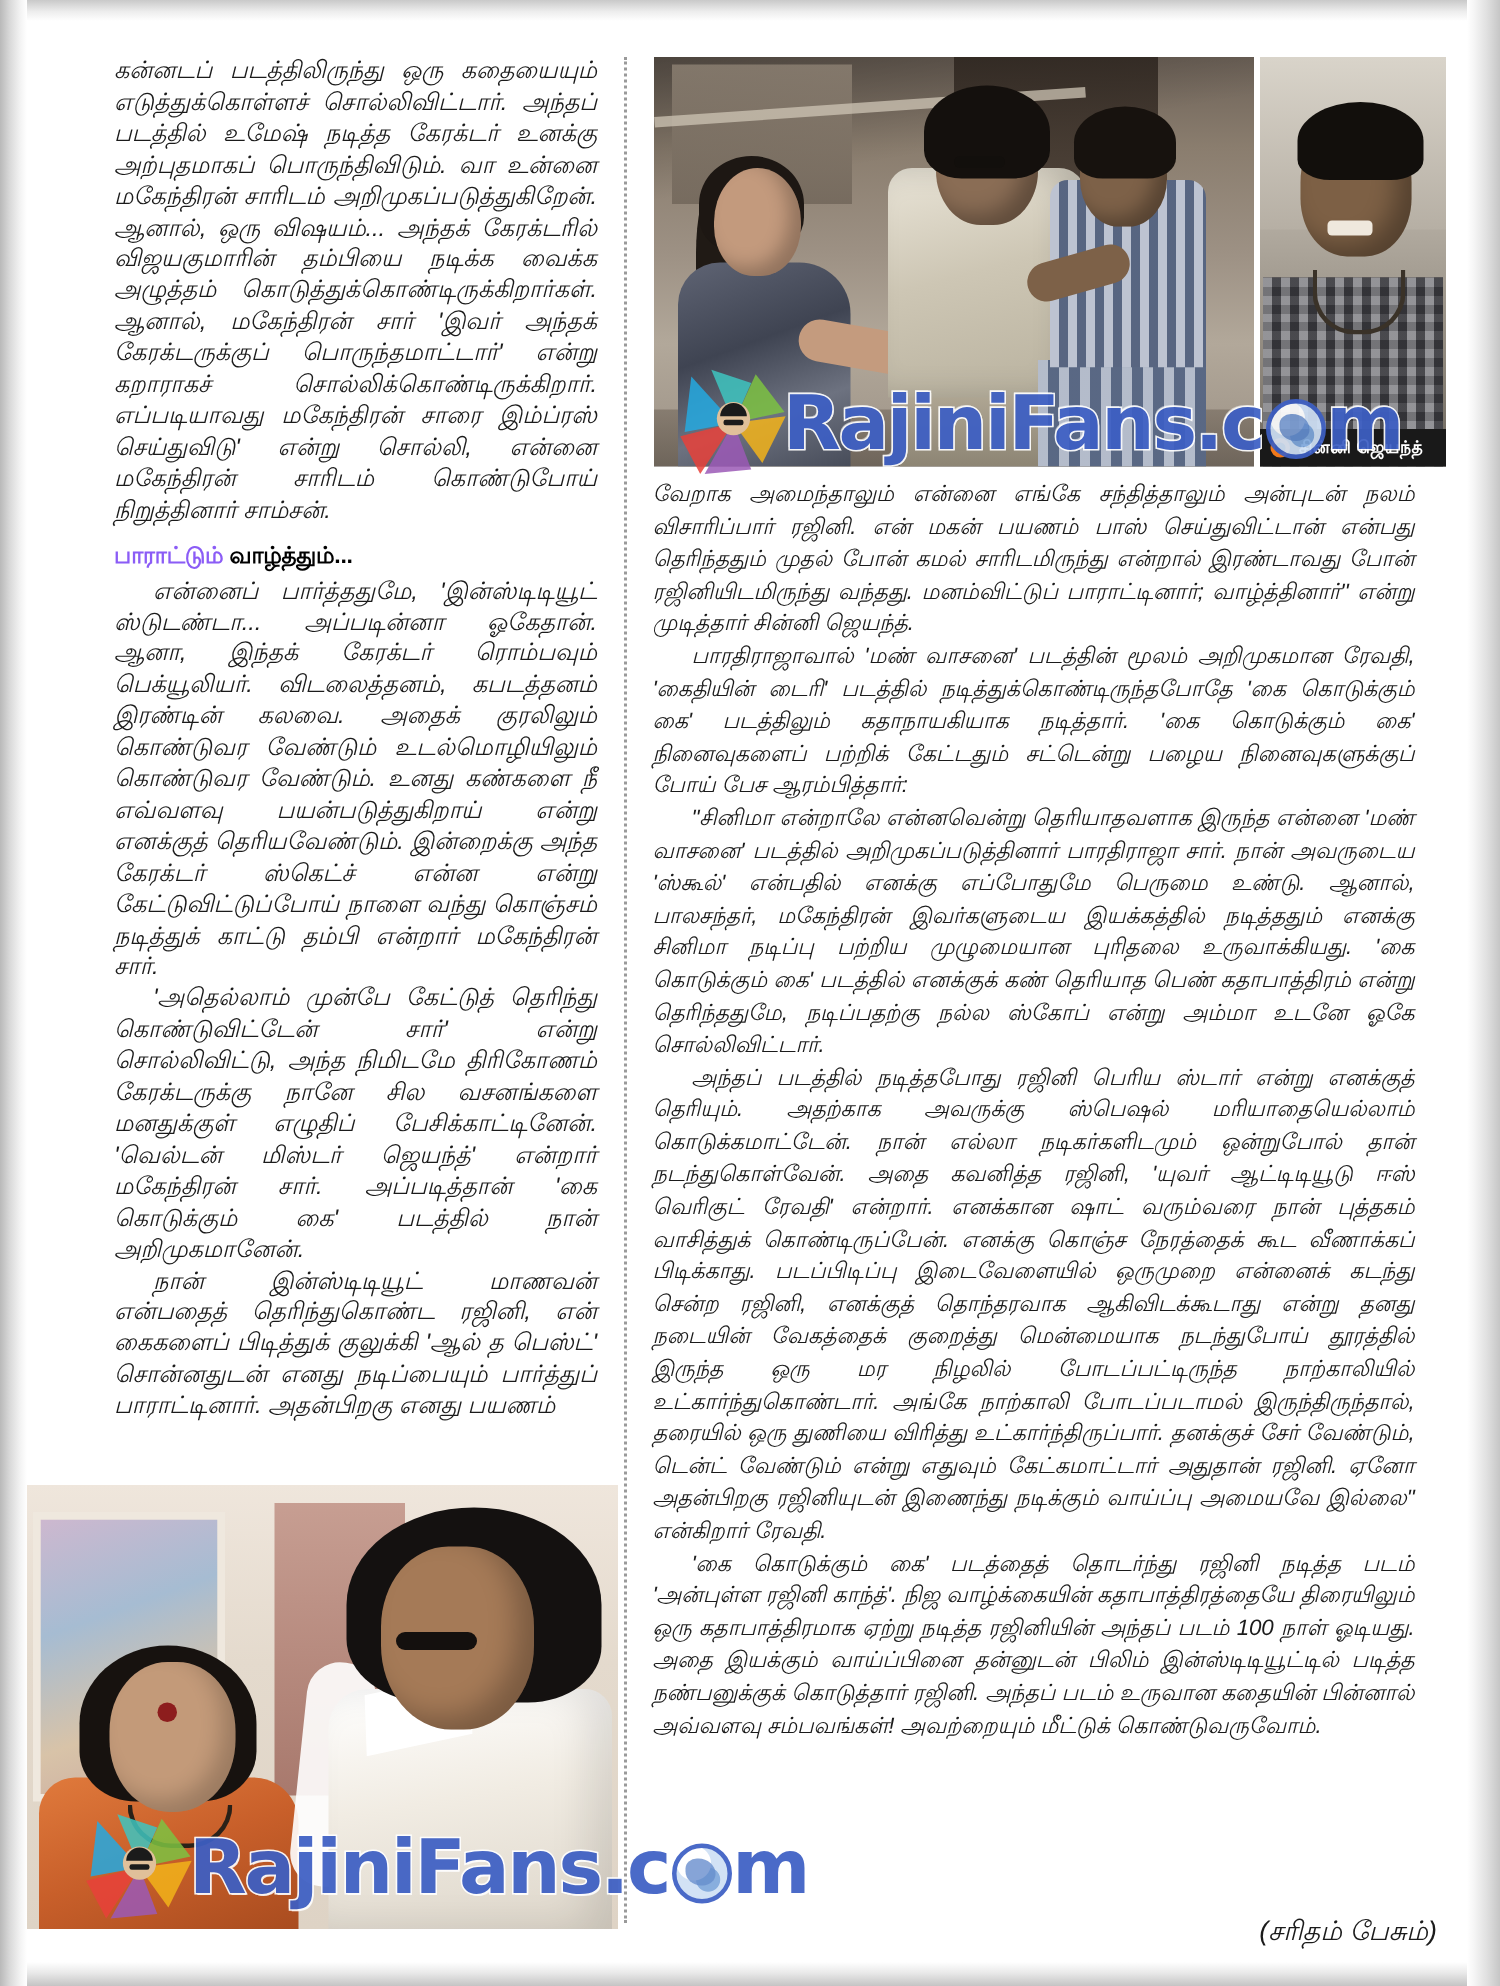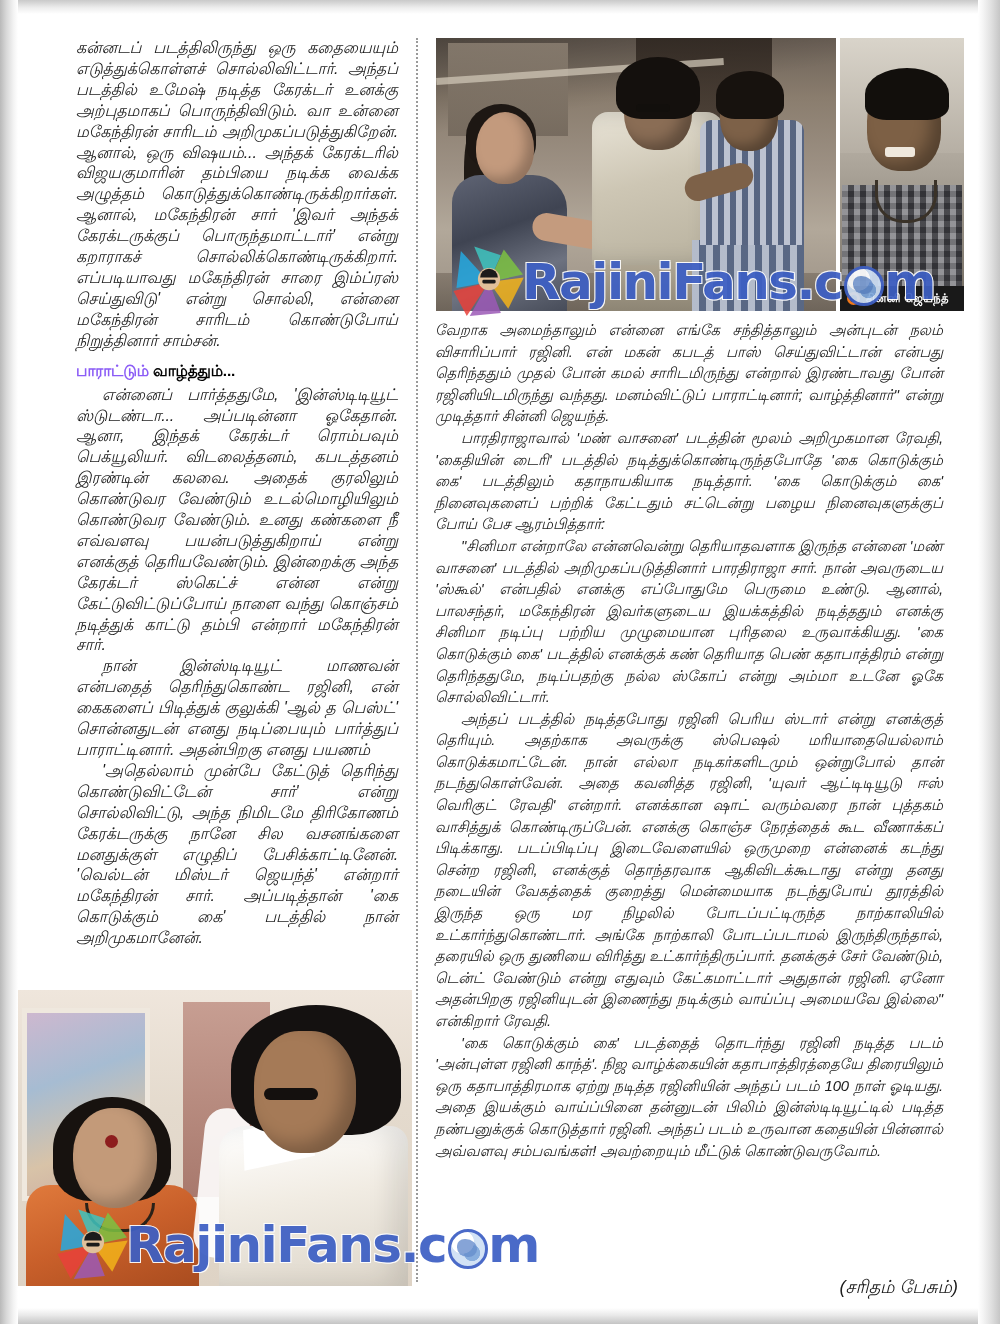--- a/index.html
+++ b/index.html
@@ -620,26 +620,26 @@
 
   <div class="col-left">
     <p class="body noindent">கன்னடப் படத்திலிருந்து ஒரு கதையையும் எடுத்துக்கொள்ளச் சொல்லிவிட்டார். அந்தப் படத்தில் உமேஷ் நடித்த கேரக்டர் உனக்கு அற்புதமாகப் பொருந்திவிடும். வா உன்னை மகேந்திரன் சாரிடம் அறிமுகப்படுத்துகிறேன். ஆனால், ஒரு விஷயம்... அந்தக் கேரக்டரில் விஜயகுமாரின் தம்பியை நடிக்க வைக்க அழுத்தம் கொடுத்துக்கொண்டிருக்கிறார்கள். ஆனால், மகேந்திரன் சார் 'இவர் அந்தக் கேரக்டருக்குப் பொருந்தமாட்டார்' என்று கறாராகச் சொல்லிக்கொண்டிருக்கிறார். எப்படியாவது மகேந்திரன் சாரை இம்ப்ரஸ் செய்துவிடு' என்று சொல்லி, என்னை மகேந்திரன் சாரிடம் கொண்டுபோய் நிறுத்தினார் சாம்சன்.</p>
 
     <h3 class="subhead">
       <span class="k-dark">பாராட்டும்</span>
       <span class="k-accent">வாழ்த்தும்...</span>
     </h3>
 
     <p class="body">என்னைப் பார்த்ததுமே, 'இன்ஸ்டிடியூட் ஸ்டுடண்டா... அப்படின்னா ஓகேதான். ஆனா, இந்தக் கேரக்டர் ரொம்பவும் பெக்யூலியர். விடலைத்தனம், கபடத்தனம் இரண்டின் கலவை. அதைக் குரலிலும் கொண்டுவர வேண்டும் உடல்மொழியிலும் கொண்டுவர வேண்டும். உனது கண்களை நீ எவ்வளவு பயன்படுத்துகிறாய் என்று எனக்குத் தெரியவேண்டும். இன்றைக்கு அந்த கேரக்டர் ஸ்கெட்ச் என்ன என்று கேட்டுவிட்டுப்போய் நாளை வந்து கொஞ்சம் நடித்துக் காட்டு தம்பி என்றார் மகேந்திரன் சார்.</p>
+    <p class="body">'அதெல்லாம் முன்பே கேட்டுத் தெரிந்து கொண்டுவிட்டேன் சார்' என்று சொல்லிவிட்டு, அந்த நிமிடமே திரிகோணம் கேரக்டருக்கு நானே சில வசனங்களை மனதுக்குள் எழுதிப் பேசிக்காட்டினேன். 'வெல்டன் மிஸ்டர் ஜெயந்த்' என்றார் மகேந்திரன் சார். அப்படித்தான் 'கை கொடுக்கும் கை' படத்தில் நான் அறிமுகமானேன்.</p>
     <p class="body">நான் இன்ஸ்டிடியூட் மாணவன் என்பதைத் தெரிந்துகொண்ட ரஜினி, என் கைகளைப் பிடித்துக் குலுக்கி 'ஆல் த பெஸ்ட்' சொன்னதுடன் எனது நடிப்பையும் பார்த்துப் பாராட்டினார். அதன்பிறகு எனது பயணம்</p>
-    <p class="body">'அதெல்லாம் முன்பே கேட்டுத் தெரிந்து கொண்டுவிட்டேன் சார்' என்று சொல்லிவிட்டு, அந்த நிமிடமே திரிகோணம் கேரக்டருக்கு நானே சில வசனங்களை மனதுக்குள் எழுதிப் பேசிக்காட்டினேன். 'வெல்டன் மிஸ்டர் ஜெயந்த்' என்றார் மகேந்திரன் சார். அப்படித்தான் 'கை கொடுக்கும் கை' படத்தில் நான் அறிமுகமானேன்.</p>
   </div>
 
   <div class="col-right">
-    <p class="body noindent">வேறாக அமைந்தாலும் என்னை எங்கே சந்தித்தாலும் அன்புடன் நலம் விசாரிப்பார் ரஜினி. என் மகன் கபடத் பாஸ் செய்துவிட்டான் என்பது தெரிந்ததும் முதல் போன் கமல் சாரிடமிருந்து என்றால் இரண்டாவது போன் ரஜினியிடமிருந்து வந்தது. மனம்விட்டுப் பாராட்டினார்; வாழ்த்தினார்'' என்று முடித்தார் சின்னி ஜெயந்த்.</p>
+    <p class="body noindent">வேறாக அமைந்தாலும் என்னை எங்கே சந்தித்தாலும் அன்புடன் நலம் விசாரிப்பார் ரஜினி. என் மகன் பயணம் பாஸ் செய்துவிட்டான் என்பது தெரிந்ததும் முதல் போன் கமல் சாரிடமிருந்து என்றால் இரண்டாவது போன் ரஜினியிடமிருந்து வந்தது. மனம்விட்டுப் பாராட்டினார்; வாழ்த்தினார்'' என்று முடித்தார் சின்னி ஜெயந்த்.</p>
 
 
     <p class="body">பாரதிராஜாவால் 'மண் வாசனை' படத்தின் மூலம் அறிமுகமான ரேவதி, 'கைதியின் டைரி' படத்தில் நடித்துக்கொண்டிருந்தபோதே 'கை கொடுக்கும் கை' படத்திலும் கதாநாயகியாக நடித்தார். 'கை கொடுக்கும் கை' நினைவுகளைப் பற்றிக் கேட்டதும் சட்டென்று பழைய நினைவுகளுக்குப் போய் பேச ஆரம்பித்தார்:</p>
     <p class="body">"சினிமா என்றாலே என்னவென்று தெரியாதவளாக இருந்த என்னை 'மண் வாசனை' படத்தில் அறிமுகப்படுத்தினார் பாரதிராஜா சார். நான் அவருடைய 'ஸ்கூல்' என்பதில் எனக்கு எப்போதுமே பெருமை உண்டு. ஆனால், பாலசந்தர், மகேந்திரன் இவர்களுடைய இயக்கத்தில் நடித்ததும் எனக்கு சினிமா நடிப்பு பற்றிய முழுமையான புரிதலை உருவாக்கியது. 'கை கொடுக்கும் கை' படத்தில் எனக்குக் கண் தெரியாத பெண் கதாபாத்திரம் என்று தெரிந்ததுமே, நடிப்பதற்கு நல்ல ஸ்கோப் என்று அம்மா உடனே ஓகே சொல்லிவிட்டார்.</p>
     <p class="body">அந்தப் படத்தில் நடித்தபோது ரஜினி பெரிய ஸ்டார் என்று எனக்குத் தெரியும். அதற்காக அவருக்கு ஸ்பெஷல் மரியாதையெல்லாம் கொடுக்கமாட்டேன். நான் எல்லா நடிகர்களிடமும் ஒன்றுபோல் தான் நடந்துகொள்வேன். அதை கவனித்த ரஜினி, 'யுவர் ஆட்டிடியூடு ஈஸ் வெரிகுட் ரேவதி' என்றார். எனக்கான ஷாட் வரும்வரை நான் புத்தகம் வாசித்துக் கொண்டிருப்பேன். எனக்கு கொஞ்ச நேரத்தைக் கூட வீணாக்கப் பிடிக்காது. படப்பிடிப்பு இடைவேளையில் ஒருமுறை என்னைக் கடந்து சென்ற ரஜினி, எனக்குத் தொந்தரவாக ஆகிவிடக்கூடாது என்று தனது நடையின் வேகத்தைக் குறைத்து மென்மையாக நடந்துபோய் தூரத்தில் இருந்த ஒரு மர நிழலில் போடப்பட்டிருந்த நாற்காலியில் உட்கார்ந்துகொண்டார். அங்கே நாற்காலி போடப்படாமல் இருந்திருந்தால், தரையில் ஒரு துணியை விரித்து உட்கார்ந்திருப்பார். தனக்குச் சேர் வேண்டும், டென்ட் வேண்டும் என்று எதுவும் கேட்கமாட்டார் அதுதான் ரஜினி. ஏனோ அதன்பிறகு ரஜினியுடன் இணைந்து நடிக்கும் வாய்ப்பு அமையவே இல்லை" என்கிறார் ரேவதி.</p>
     <p class="body">'கை கொடுக்கும் கை' படத்தைத் தொடர்ந்து ரஜினி நடித்த படம் 'அன்புள்ள ரஜினி காந்த்'. நிஜ வாழ்க்கையின் கதாபாத்திரத்தையே திரையிலும் ஒரு கதாபாத்திரமாக ஏற்று நடித்த ரஜினியின் அந்தப் படம் 100 நாள் ஓடியது. அதை இயக்கும் வாய்ப்பினை தன்னுடன் பிலிம் இன்ஸ்டிடியூட்டில் படித்த நண்பனுக்குக் கொடுத்தார் ரஜினி. அந்தப் படம் உருவான கதையின் பின்னால் அவ்வளவு சம்பவங்கள்! அவற்றையும் மீட்டுக் கொண்டுவருவோம்.</p>
   </div>
 
   <div class="credit-line">(சரிதம் பேசும்)</div>
 

